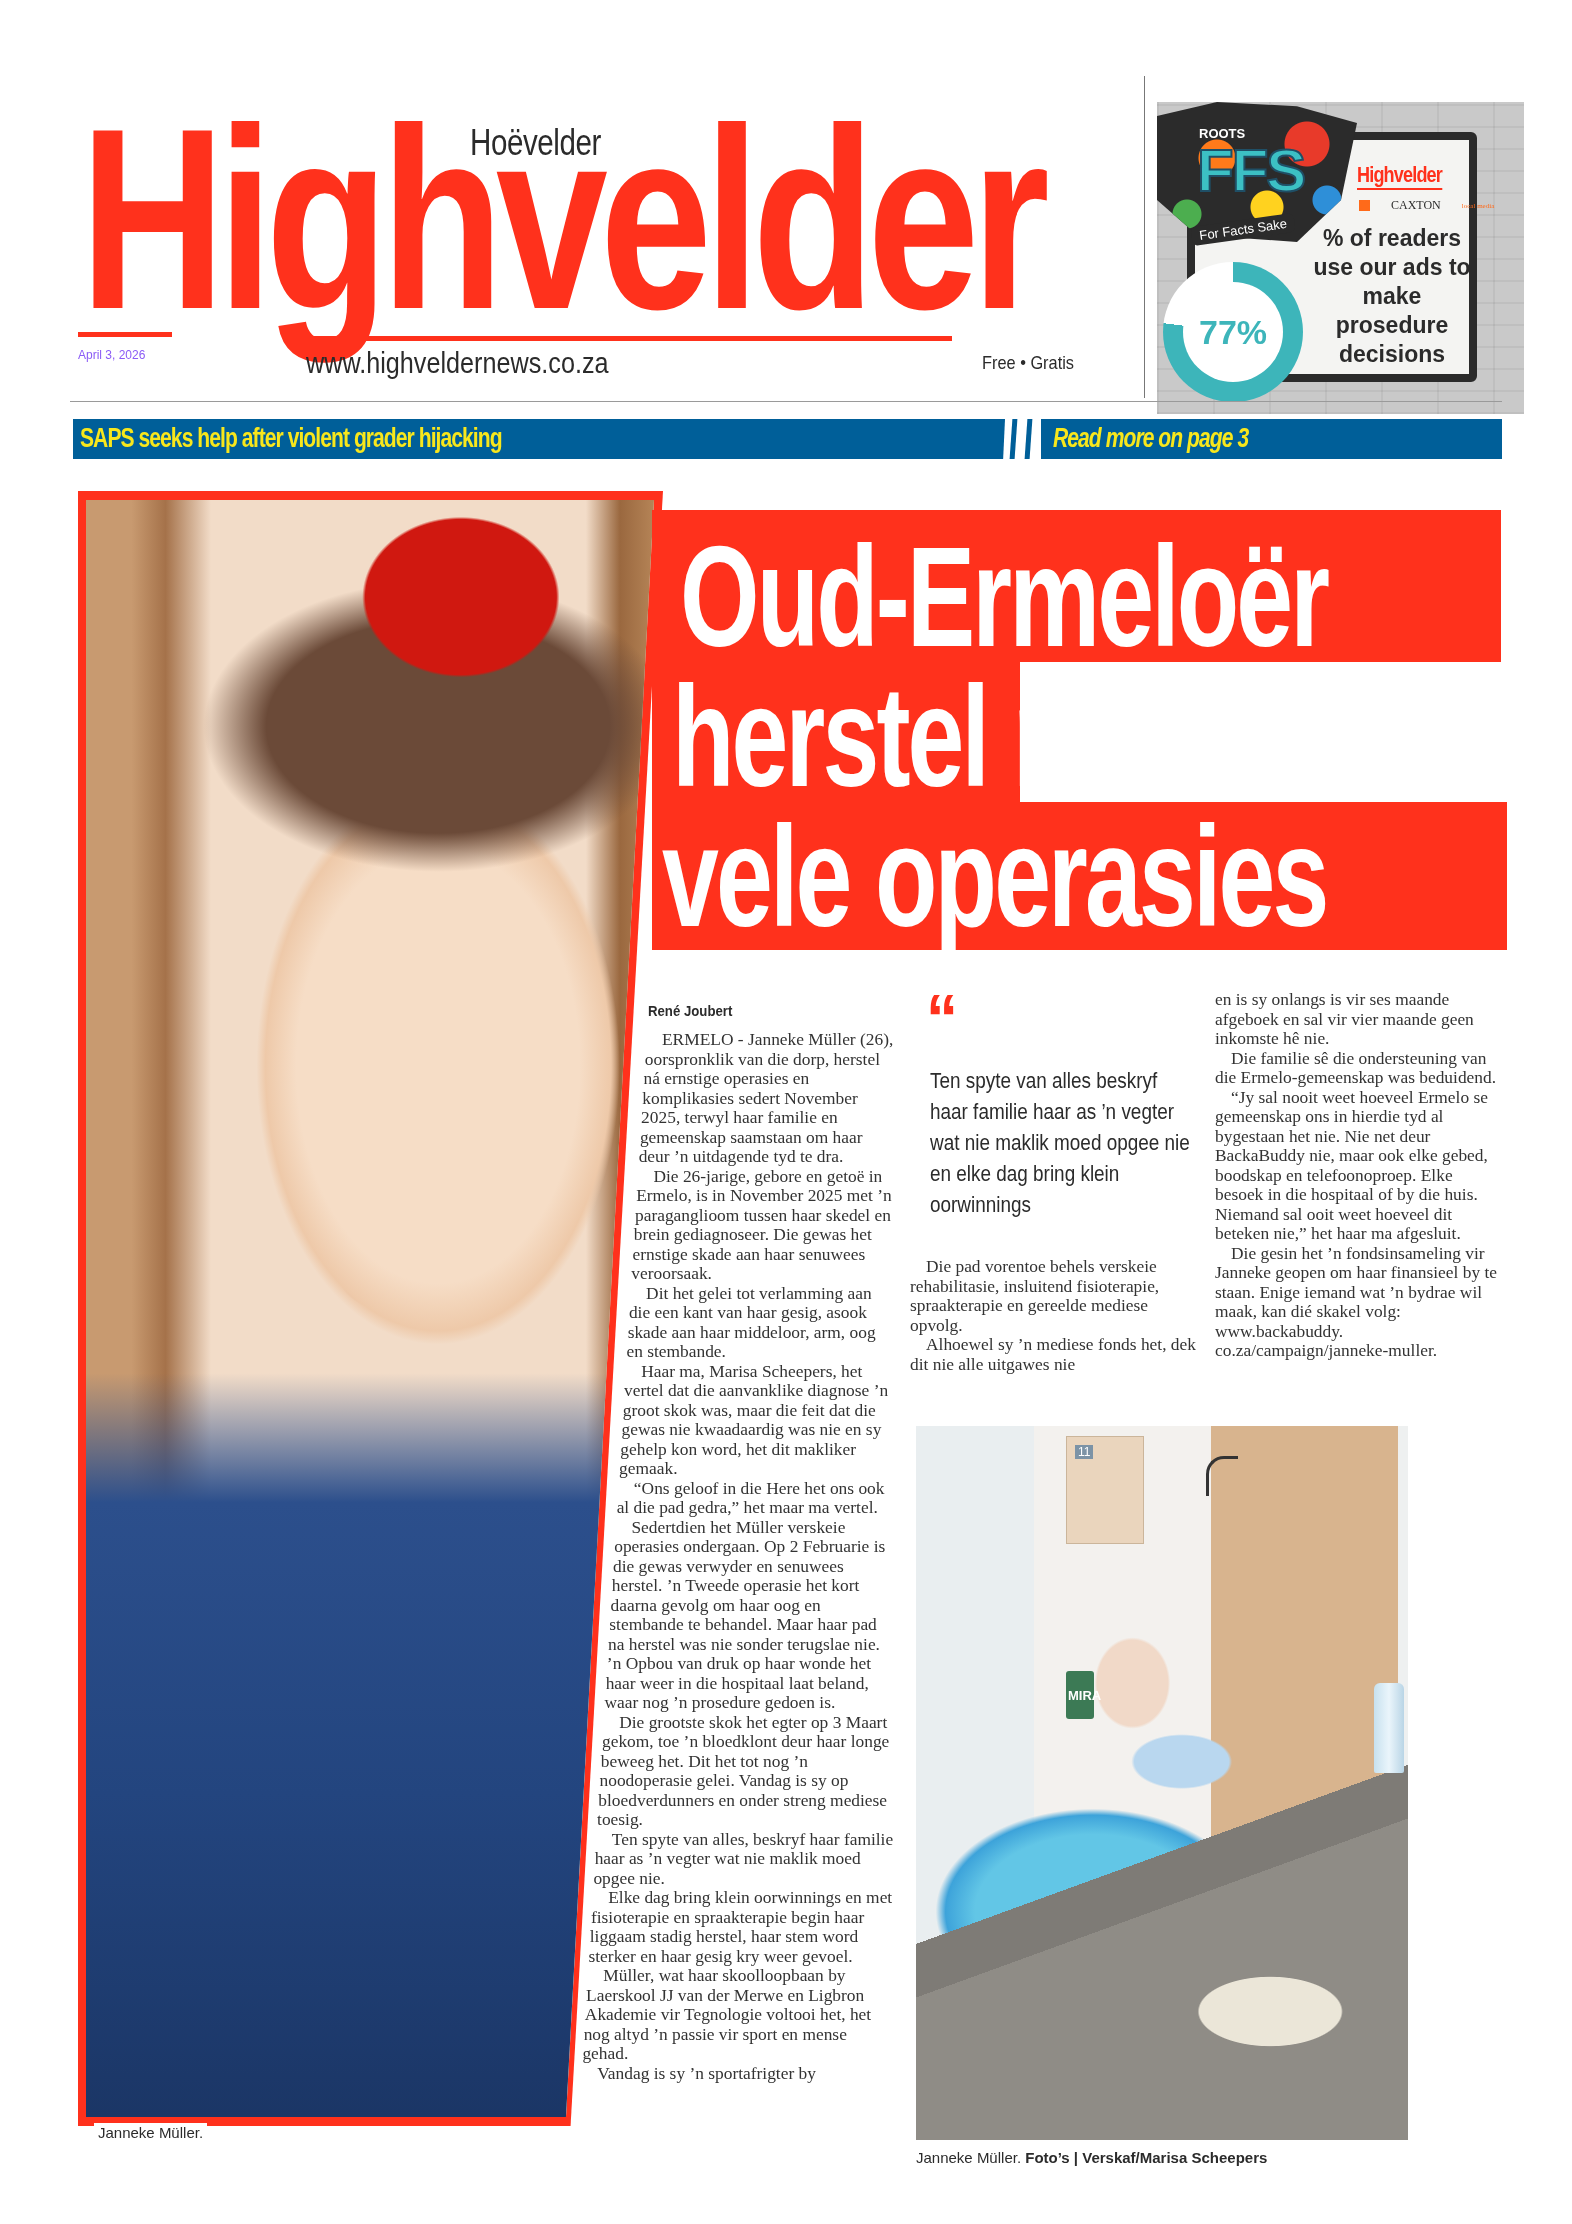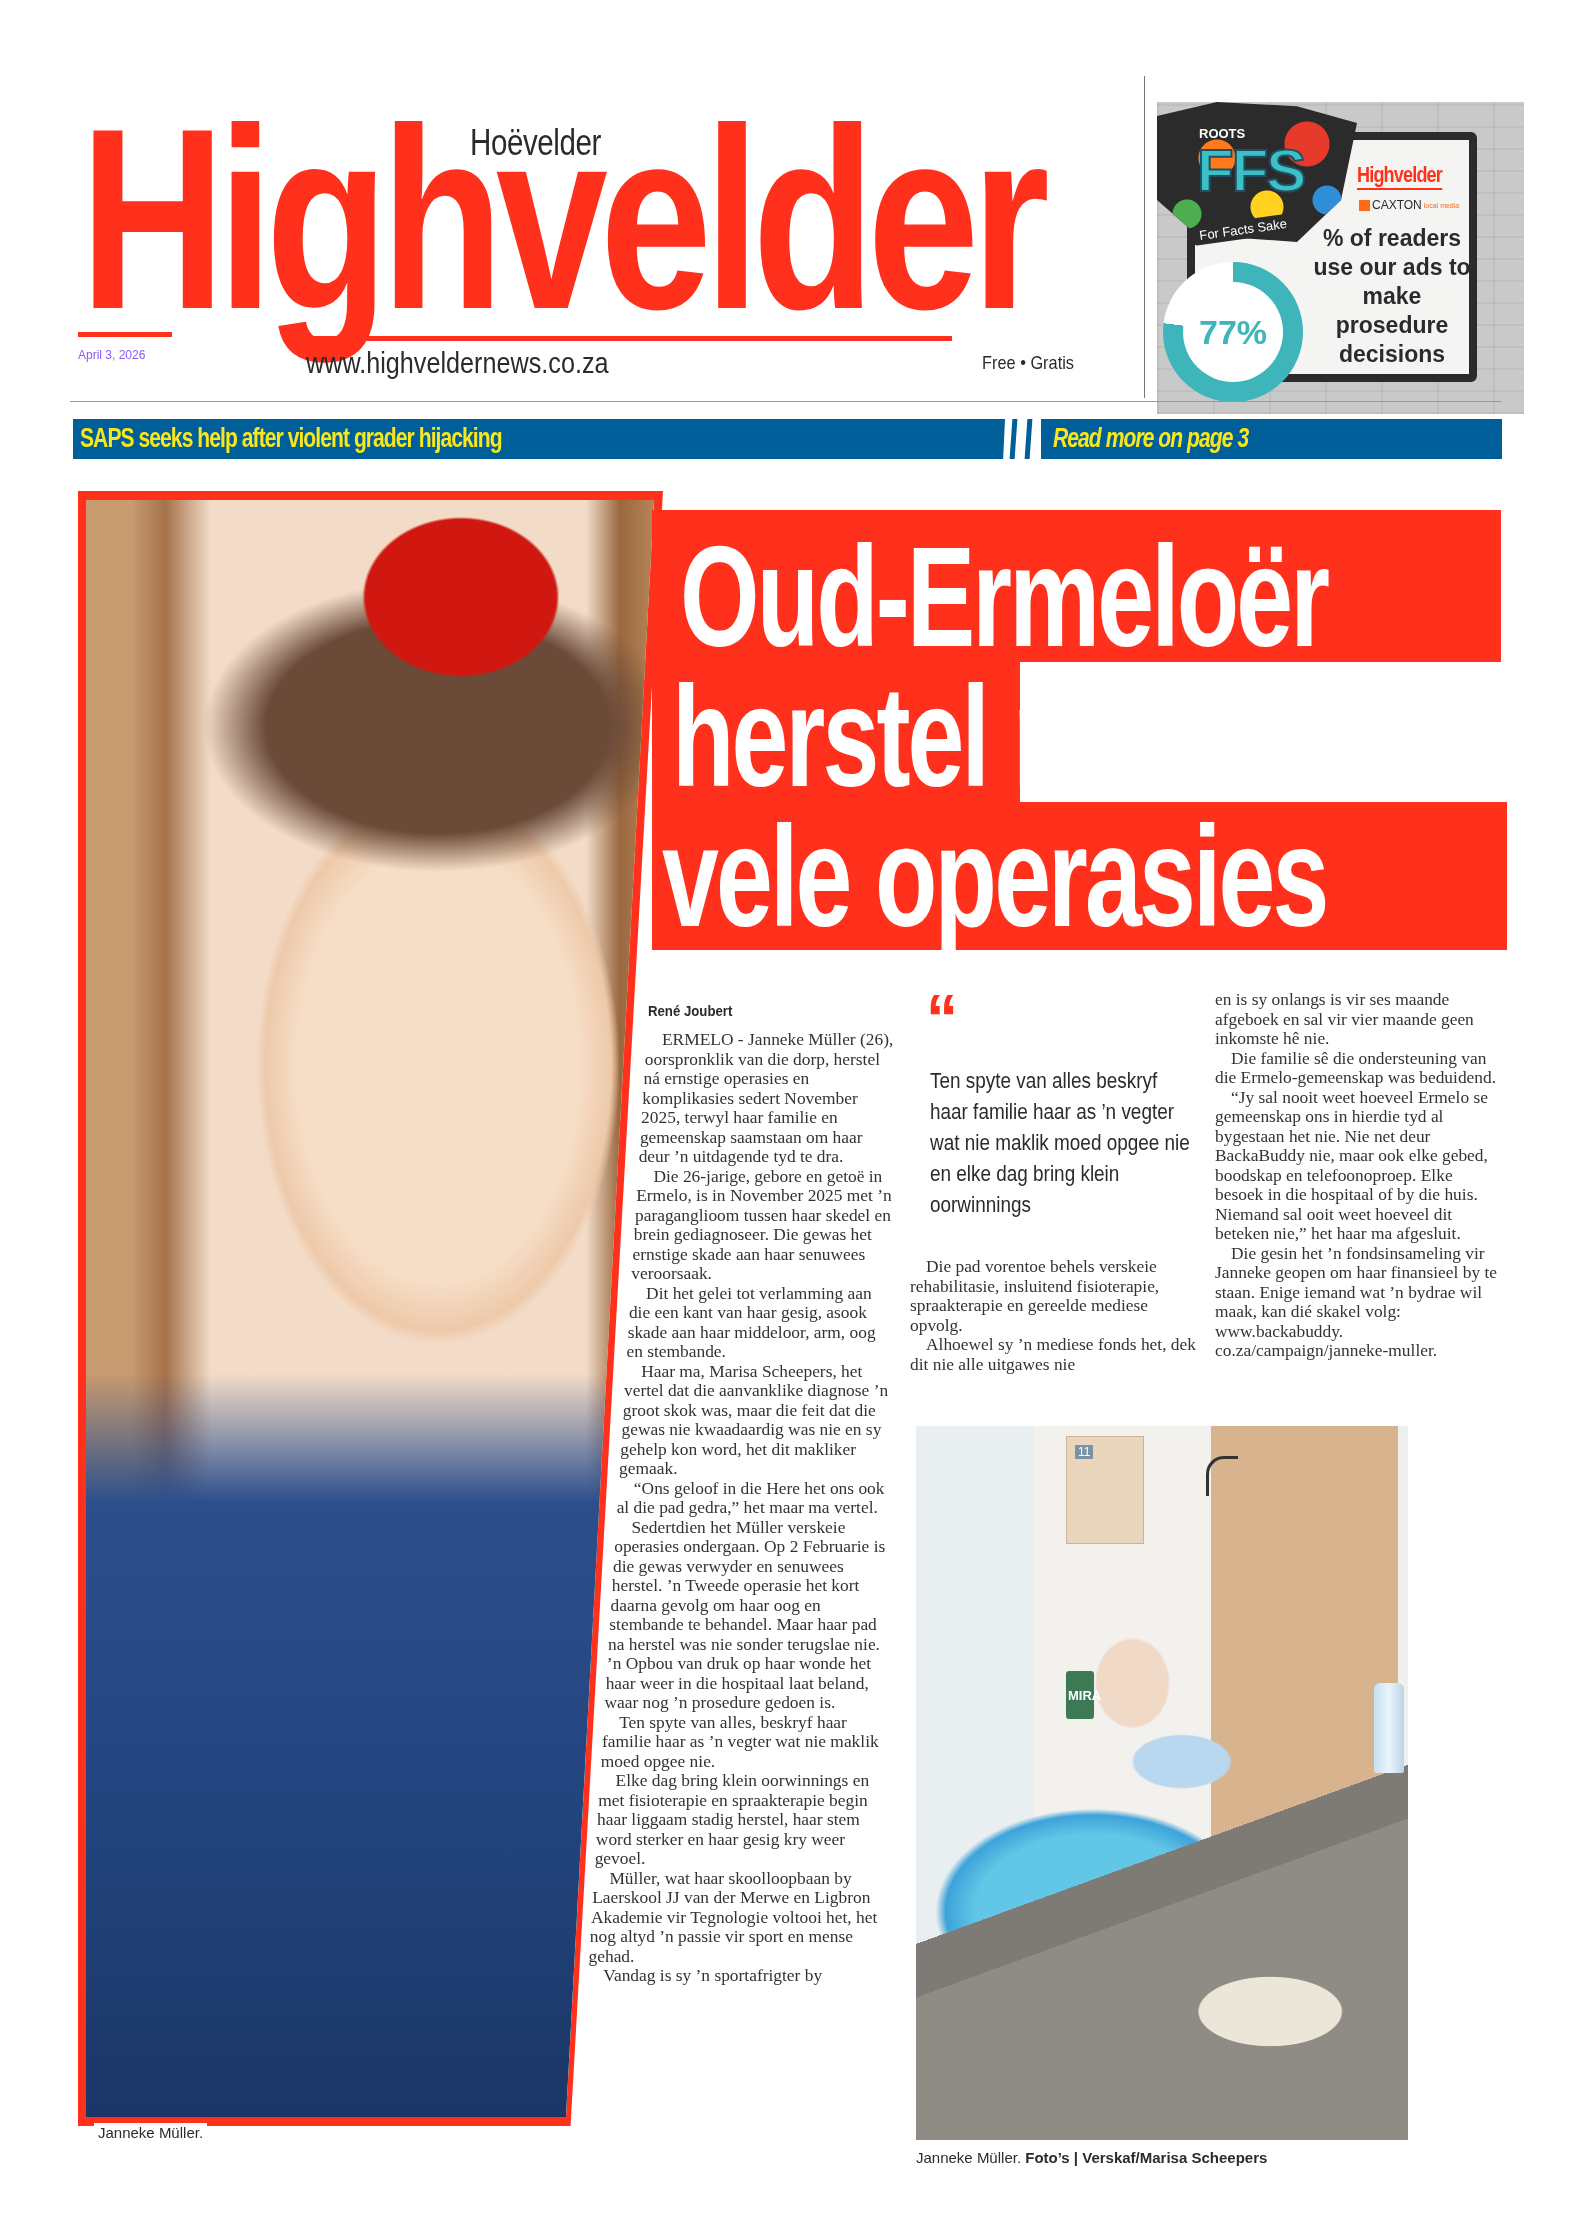--- a/index.html
+++ b/index.html
@@ -78,22 +78,22 @@
     background: #2b2b2b; color: #fff; border-radius: 6px;
     font-family: "Liberation Sans", sans-serif; font-size: 13px; transform: rotate(-8deg);
   }
   .ad-brand {
     position: absolute; left: 200px; top: 60px;
     font-family: "Liberation Sans", sans-serif; font-weight: 700; font-size: 22px;
     color: #ff311c; letter-spacing: -1px; transform: scaleX(0.82); transform-origin: left top;
     border-bottom: 2px solid #ff311c;
   }
   .ad-caxton {
-    position: absolute; left: 202px; top: 96px; display: flex; align-items: center; gap: 2px;
-    font-family: Liberation Sans, sans-serif; font-size: 12px; color: #2b2b2b;
+    position: absolute; left: 202px; top: 96px; display: flex; align-items: center; gap: 21px;
+    font-family: Liberation Serif, serif; font-size: 12px; color: #2b2b2b;
   }
   .ad-caxton-mark { width: 11px; height: 11px; background: #ff6a1a; }
   .ad-caxton-sub { color: #ff6a1a; font-size: 7px; }
   .ad-copy {
     position: absolute; left: 150px; top: 122px; width: 170px; text-align: center;
     font-family: "Liberation Sans", sans-serif; font-weight: 700; font-size: 23px;
     line-height: 29px; color: #2b2b2b;
   }
   .ad-ring {
     position: absolute; left: 6px; top: 160px; width: 140px; height: 140px; border-radius: 50%;
@@ -287,20 +287,21 @@
 <div class="byline">René Joubert</div>
 
 <article class="col col1">
   <div class="col1-shape"></div>
   <p>ERMELO - Janneke Müller (26), oorspronklik van die dorp, herstel ná ernstige operasies en komplikasies sedert November 2025, terwyl haar familie en gemeenskap saamstaan om haar deur ’n uitdagende tyd te dra.</p>
   <p>Die 26-jarige, gebore en getoë in Ermelo, is in November 2025 met ’n paraganglioom tussen haar skedel en brein gediagnoseer. Die gewas het ernstige skade aan haar senuwees veroorsaak.</p>
   <p>Dit het gelei tot verlamming aan die een kant van haar gesig, asook skade aan haar middeloor, arm, oog en stembande.</p>
   <p>Haar ma, Marisa Scheepers, het vertel dat die aanvanklike diagnose ’n groot skok was, maar die feit dat die gewas nie kwaadaardig was nie en sy gehelp kon word, het dit makliker gemaak.</p>
   <p>“Ons geloof in die Here het ons ook al die pad gedra,” het maar ma vertel.</p>
   <p>Sedertdien het Müller verskeie operasies ondergaan. Op 2 Februarie is die gewas verwyder en senuwees herstel. ’n Tweede operasie het kort daarna gevolg om haar oog en stembande te behandel. Maar haar pad na herstel was nie sonder terugslae nie. ’n Opbou van druk op haar wonde het haar weer in die hospitaal laat beland, waar nog ’n prosedure gedoen is.</p>
+  <p>Die grootste skok het egter op 3 Maart gekom, toe ’n bloedklont deur haar longe beweeg het. Dit het tot nog ’n noodoperasie gelei. Vandag is sy op bloedverdunners en onder streng mediese toesig.</p>
   <p>Ten spyte van alles, beskryf haar familie haar as ’n vegter wat nie maklik moed opgee nie.</p>
   <p>Elke dag bring klein oorwinnings en met fisioterapie en spraakterapie begin haar liggaam stadig herstel, haar stem word sterker en haar gesig kry weer gevoel.</p>
   <p>Müller, wat haar skoolloopbaan by Laerskool JJ van der Merwe en Ligbron Akademie vir Tegnologie voltooi het, het nog altyd ’n passie vir sport en mense gehad.</p>
   <p>Vandag is sy ’n sportafrigter by</p>
 </article>
 
 <div class="pull-quote-mark">“</div>
 <blockquote class="pull-quote">Ten spyte van alles beskryf haar familie haar as ’n vegter wat nie maklik moed opgee nie en elke dag bring klein oorwinnings</blockquote>
 
 <article class="col col2">

